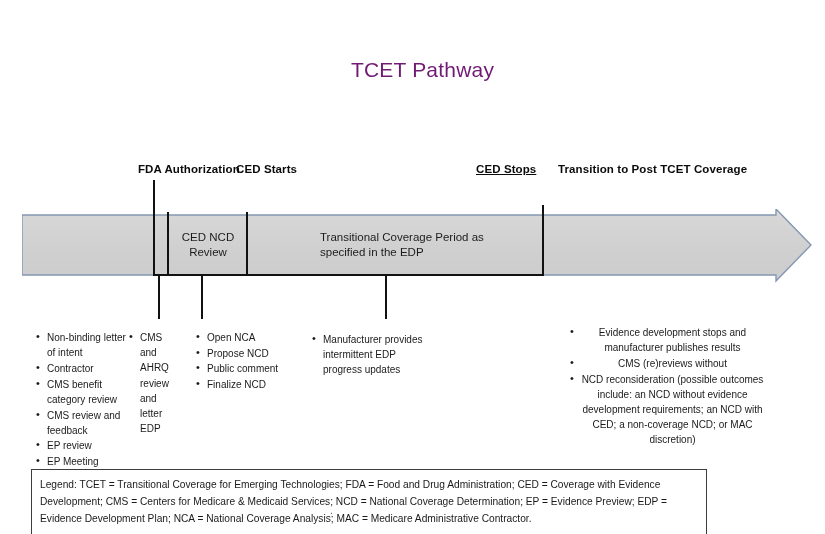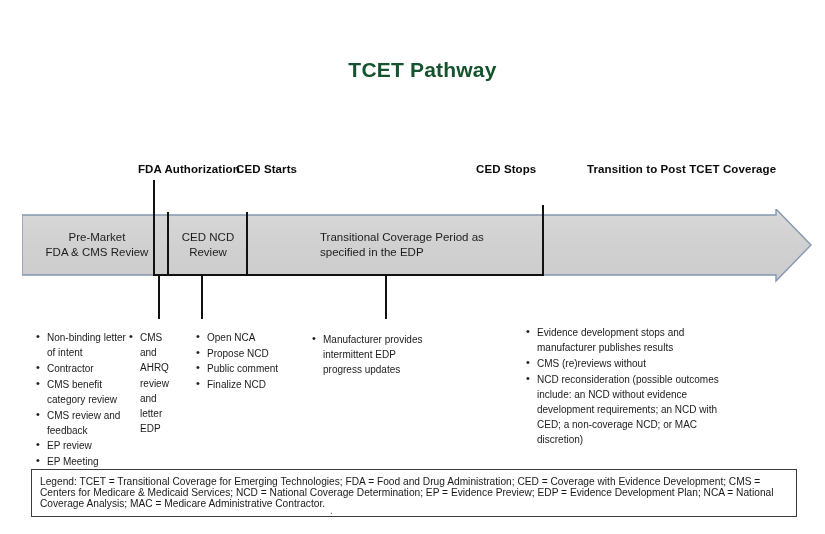--- a/index.html
+++ b/index.html
@@ -28,24 +28,23 @@
     white-space: nowrap;
   }
 
   
   .diagram-title {
     position: absolute;
     left: 0; top: 58px;
     width: 825px;
     text-align: center;
     font-size: 21px;
-    color: #14532d;
+    color: #701a75;
     letter-spacing: .2px;
     padding-left: 20px;
-    font-weight: bold;
   }
 
   
   .milestone {
     position: absolute;
     font-size: 11.5px;
     font-weight: bold;
     color: #0b0b0b;
     white-space: nowrap;
     letter-spacing: .1px;
@@ -100,63 +99,61 @@
     position: absolute;
     left: 0; top: -1px;
     font-size: 11px;
     color: #1a1a1a;
   }
 
   
   .legend-box {
     position: absolute;
     left: 31px; top: 469px;
-    width: 766px;
+    width: 676px;
     border: 1.5px solid #3d3d3d;
     padding: 6px 8px 7px 8px;
     font-size: 10.2px;
-    line-height: 11px;
+    line-height: 17px;
     color: #1a1a1a;
   }
   .legend-dot {
     position: absolute;
     left: 330px; top: 505px;
     font-size: 10px;
     color: #555;
   }
 </style>
 </head>
 <body>
 
 <div id="page">
 
 
   <div class="diagram-title">TCET Pathway</div>
 
   <div class="milestone" style="left:109px; top:163px;padding-left:29px;">FDA Authorization</div>
   <div class="milestone" style="left:236px; top:163px;">CED Starts</div>
-  <div class="milestone" style="left:476px; top:163px;">CED Stops</div>
-  <div class="milestone" style="left:558px; top:163px;margin-left:29px;">Transition to Post TCET Coverage</div>
+  <div class="milestone" style="left:476px; top:163px;text-decoration:underline;">CED Stops</div>
+  <div class="milestone" style="left:558px; top:163px;">Transition to Post TCET Coverage</div>
 
   <div class="timeline-wrap">
     <svg class="arrow-svg" width="790" height="80" viewBox="0 0 790 80">
       <defs>
         <linearGradient id="barGrad" x1="0" y1="0" x2="0" y2="1">
           <stop offset="0%" stop-color="#e3e3e3"></stop>
           <stop offset="12%" stop-color="#d6d6d6"></stop>
           <stop offset="55%" stop-color="#d0d0d0"></stop>
           <stop offset="100%" stop-color="#cccccc"></stop>
         </linearGradient>
       </defs>
 
       <path d="M 0 6 L 754 6 L 754 0 L 789 36 L 754 72 L 754 66 L 0 66 Z" fill="url(#barGrad)" stroke="#8496b0" stroke-width="1.4" stroke-linejoin="miter"></path>
     </svg>
 
-    <div class="phase-label phase-centered" style="left:6px; top:21px; width:138px;">Pre-Market
-FDA &amp; CMS Review</div>
 
     <div class="phase-label phase-centered" style="left:150px; top:21px; width:72px;">CED NCD
 Review</div>
 
     <div class="phase-label" style="left:298px; top:21px; width:240px;">Transitional Coverage Period as
 specified in the EDP</div>
   </div>
 
   <div class="vline" style="left:153px; top:180px; height:96px;"></div>
 
@@ -201,21 +198,21 @@
 
   <div class="bullets" style="left:196px; top:330px; width:108px;">
     <ul>
       <li>Open NCA</li>
       <li>Propose NCD</li>
       <li>Public comment</li>
       <li>Finalize NCD</li>
     </ul>
   </div>
 
-  <div class="bullets" style="left:526px; top:325px; width:194px;">
+  <div class="bullets" style="left:570px; top:325px; width:194px;text-align:center;">
     <ul>
       <li>Evidence development stops and manufacturer publishes results</li>
       <li>CMS (re)reviews without</li>
       <li>NCD reconsideration (possible outcomes include: an NCD without evidence development requirements; an NCD with CED; a non-coverage NCD; or MAC discretion)</li>
     </ul>
   </div>
 
   <div class="legend-box">
     <span>Legend:  TCET = Transitional Coverage for Emerging Technologies; FDA = Food and Drug Administration; CED = Coverage with Evidence Development; CMS = Centers for Medicare &amp; Medicaid Services; NCD = National Coverage Determination; EP = Evidence Preview; EDP = Evidence Development Plan; NCA = National Coverage Analysis; MAC = Medicare Administrative Contractor.</span>
   </div>

